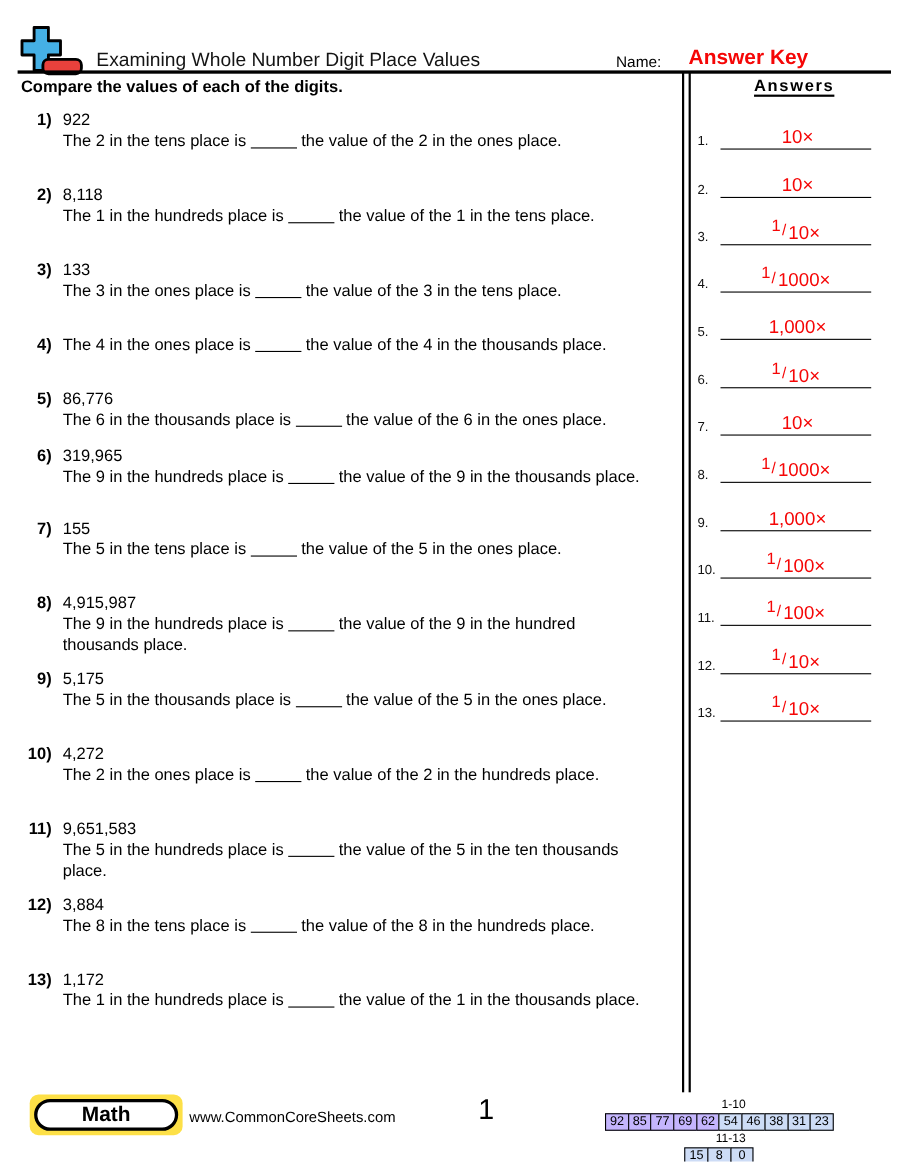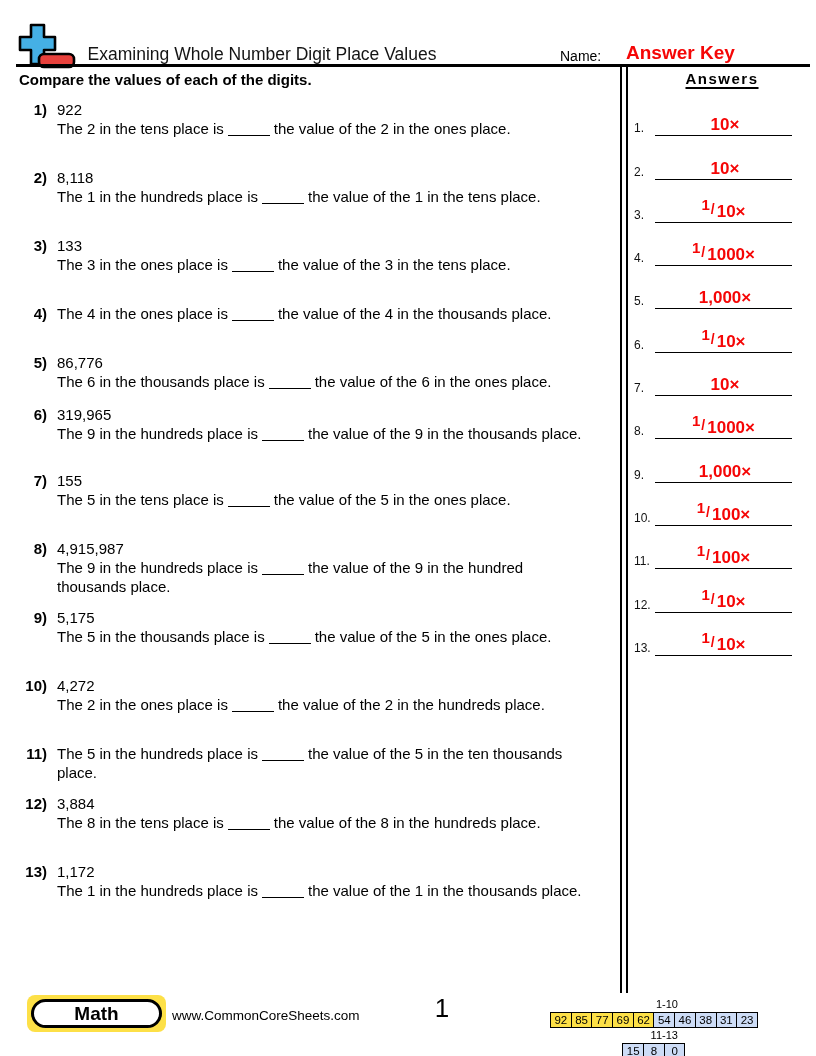--- a/index.html
+++ b/index.html
@@ -33,37 +33,37 @@
   .q-val{font-size:15px;line-height:19px;}
   .q-text{font-size:15px;line-height:19px;max-width:530px;}
   .blank{display:inline-block;width:42px;height:2px;border-bottom:1.6px solid #000;
     margin:0 4px;transform:translateY(2px);}
   
   .answers{position:absolute;left:628px;top:95px;width:188px;}
   .ans-row{position:relative;height:43.3px;}
   .ans-num{position:absolute;left:6px;bottom:3px;font-size:12px;color:#111;}
   .ans-line{position:absolute;left:27px;width:137px;bottom:2px;border-bottom:1.6px solid #000;}
   .ans-value{position:absolute;left:27px;width:137px;bottom:5px;text-align:center;
-    color:#f50606;font-weight:bold;font-size:17px;line-height:1;white-space:nowrap;}
+    color:#f50606;font-weight:normal;font-size:17px;line-height:1;white-space:nowrap;}
   .fnum{position:relative;top:-7px;font-size:15px;}
   .fslash{position:relative;top:-3px;font-size:14px;margin:0 2px 0 1px;}
   
   .badge-outer{position:absolute;left:27px;top:995px;width:139px;height:37px;
     background:#fde047;border-radius:8px;}
   .badge-inner{position:absolute;left:4px;top:4px;right:4px;bottom:4px;background:#fff;
     border:3px solid #000;border-radius:16px;display:flex;align-items:center;justify-content:center;
     font-size:19px;font-weight:bold;}
   .site-url{position:absolute;left:172px;top:1008px;font-size:13.5px;}
   .page-num{position:absolute;left:420px;top:993px;width:44px;text-align:center;font-size:26px;}
   .score{position:absolute;left:550px;top:996px;}
   .score-row{display:flex;align-items:center;flex-direction:column;}
   .score-row + .score-row{margin-top:-1px;}
   .score-label{width:52px;text-align:right;padding-right:4px;font-size:11px;line-height:16px;}
   .cell{width:21.7px;height:16px;box-sizing:border-box;border:1px solid #000;margin-left:-1px;
-    font-size:11.5px;line-height:14.5px;text-align:center;background:#fde047;}
+    font-size:11.5px;line-height:14.5px;text-align:center;background:#c4b5fd;}
   .cell:first-of-type{margin-left:0;}
   .cell[data-shaded="true"]{background:#cddcf6;}
 </style>
 </head>
 <body>
 
 <svg class="logo" viewBox="0 0 60 62">
   <path d="M15 17 h13 v12 h11 v13 h-11 v14 h-13 v-14 h-11 v-13 h11 z" fill="#45b0e5" stroke="#000" stroke-width="2.6" stroke-linejoin="round"></path>
   <rect x="23" y="46" width="35" height="13" rx="5" fill="#e8413c" stroke="#000" stroke-width="2.6"></rect>
 </svg>
@@ -131,20 +131,21 @@
   </div>
 
   <div class="q">
     <span class="q-num">10)</span>
     <div class="q-val">4,272</div>
     <div class="q-text"><span>The 2 in the ones place is</span><span class="blank"></span><span>the value of the 2 in the hundreds place.</span></div>
   </div>
 
   <div class="q">
     <span class="q-num">11)</span>
+    <div class="q-val">9,651,583</div>
     <div class="q-text"><span>The 5 in the hundreds place is</span><span class="blank"></span><span>the value of the 5 in the ten thousands place.</span></div>
   </div>
 
   <div class="q">
     <span class="q-num">12)</span>
     <div class="q-val">3,884</div>
     <div class="q-text"><span>The 8 in the tens place is</span><span class="blank"></span><span>the value of the 8 in the hundreds place.</span></div>
   </div>
 
   <div class="q">

